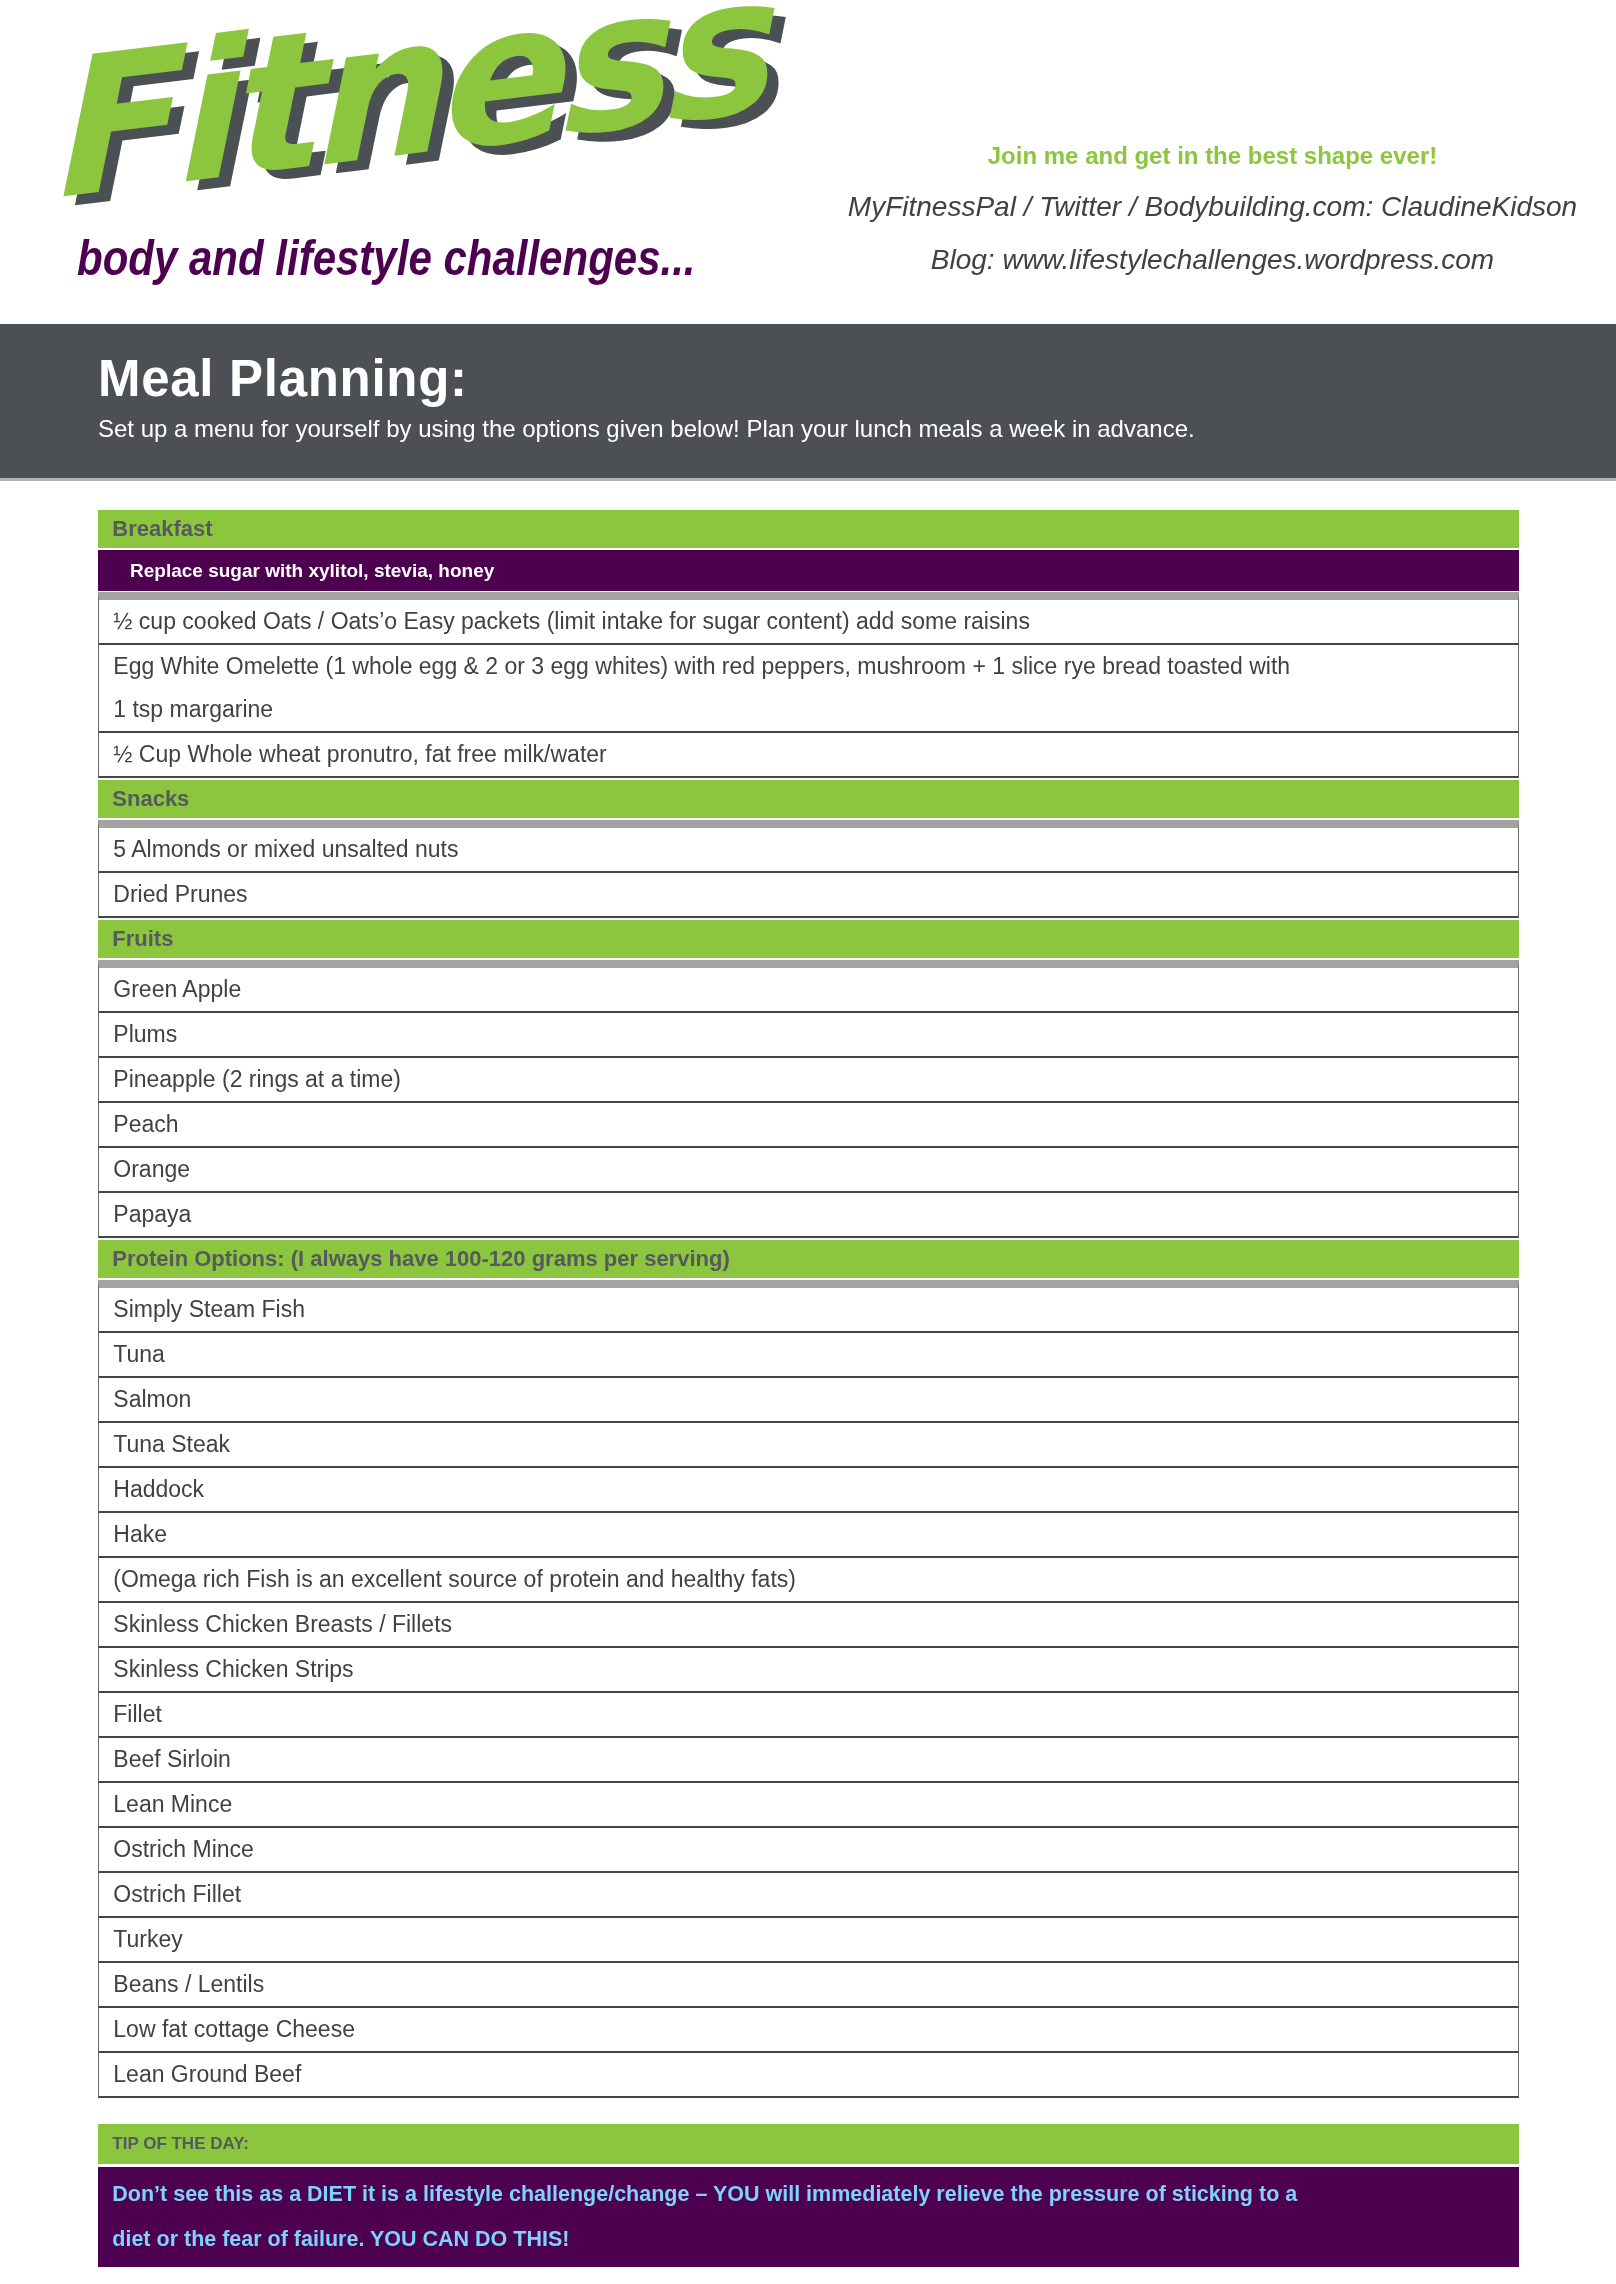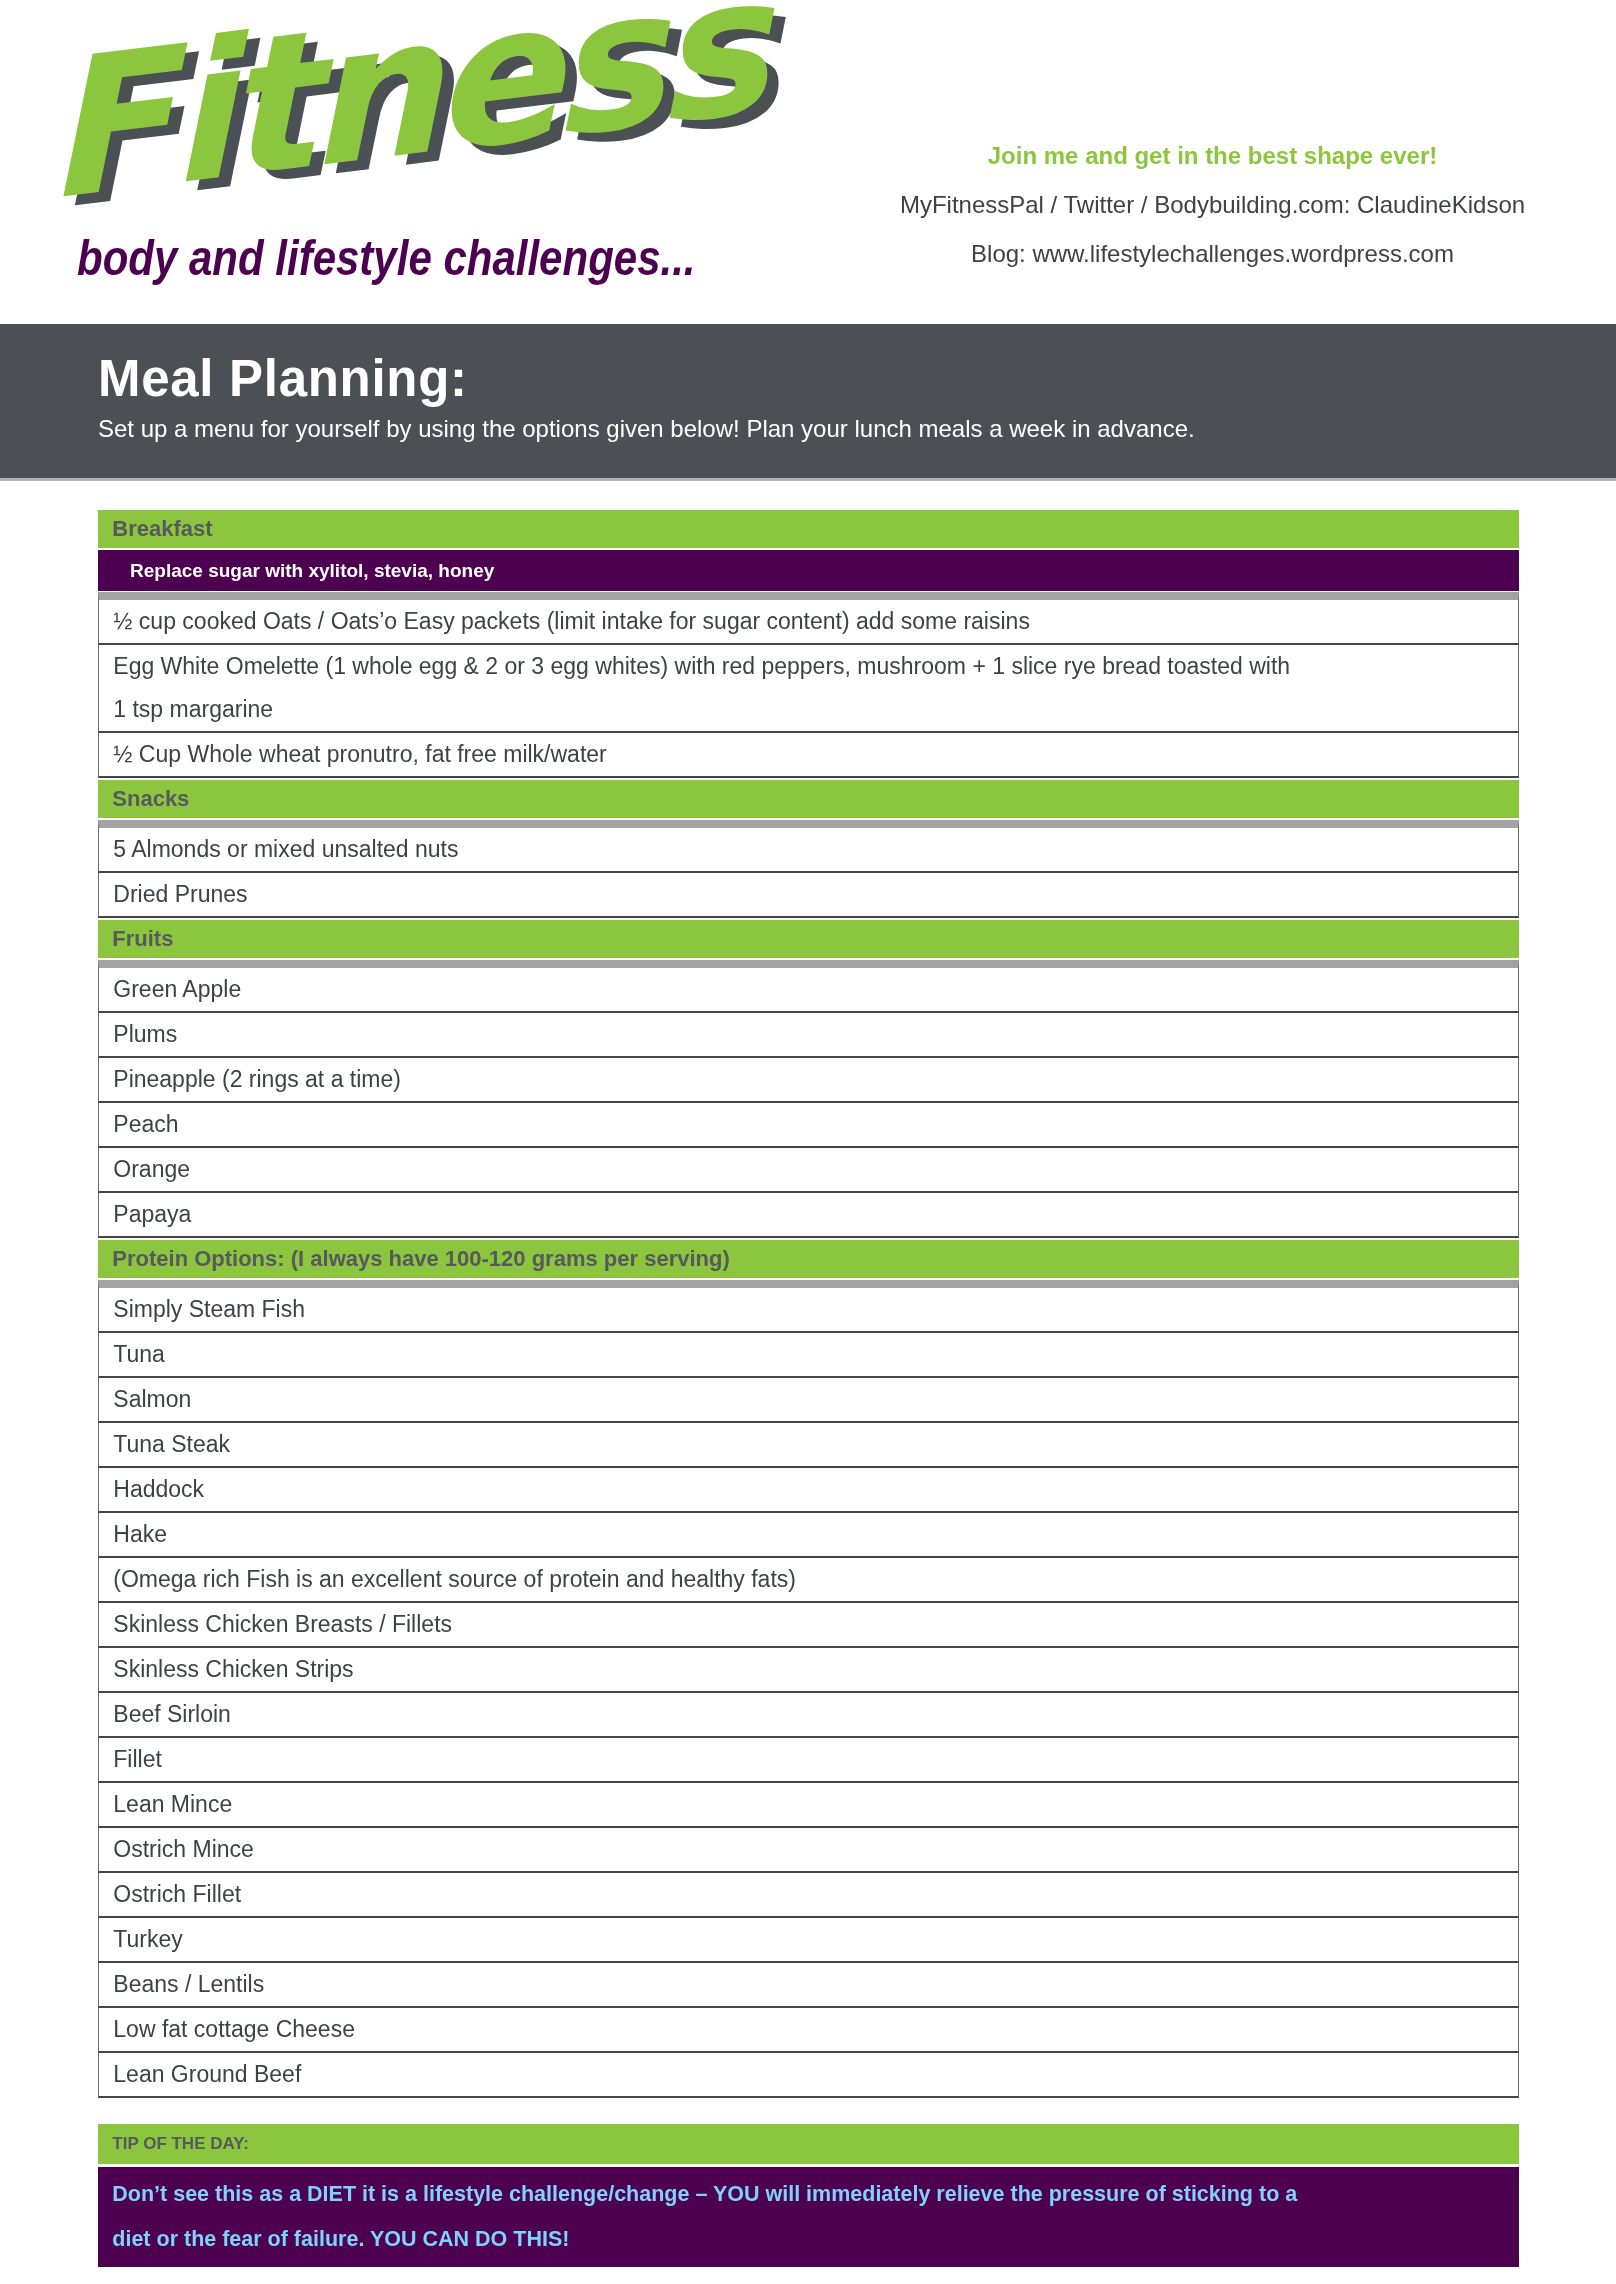--- a/index.html
+++ b/index.html
@@ -35,21 +35,21 @@
 
   .contact {
     position: absolute; left: 841px; top: 142px; width: 743px;
     text-align: center;
   }
   .contact-tagline {
     color: var(--green, #8CC63F);
     font-size: 24px; font-weight: bold; margin-bottom: 21px;
   }
   .contact-social, .contact-blog {
-    color: #3F4143; font-size: 24px; margin-bottom: 21px;
+    color: #3F4143; font-size: 28px; margin-bottom: 21px; font-style: italic;
   }
   .contact-blog { margin-bottom: 0; }
 
   
   .banner {
     height: 157px; width: 1617px;
     background: var(--banner-gray, #4C5054);
     border-bottom: 3.3px solid #AFB3B6;
     padding: 25px 98px 0 98px;
   }
@@ -142,22 +142,22 @@
     <div class="sec-green">Protein Options: (I always have 100-120 grams per serving)</div>
     <div class="row-item first">Simply Steam Fish</div>
     <div class="row-item">Tuna</div>
     <div class="row-item">Salmon</div>
     <div class="row-item">Tuna Steak</div>
     <div class="row-item">Haddock</div>
     <div class="row-item">Hake</div>
     <div class="row-item">(Omega rich Fish is an excellent source of protein and healthy fats)</div>
     <div class="row-item">Skinless Chicken Breasts / Fillets</div>
     <div class="row-item">Skinless Chicken Strips</div>
+    <div class="row-item">Fillet</div>
     <div class="row-item">Beef Sirloin</div>
-    <div class="row-item">Fillet</div>
     <div class="row-item">Lean Mince</div>
     <div class="row-item">Ostrich Mince</div>
     <div class="row-item">Ostrich Fillet</div>
     <div class="row-item">Turkey</div>
     <div class="row-item">Beans / Lentils</div>
     <div class="row-item">Low fat cottage Cheese</div>
     <div class="row-item">Lean Ground Beef</div>
   </div>
 
 <div class="tip">

